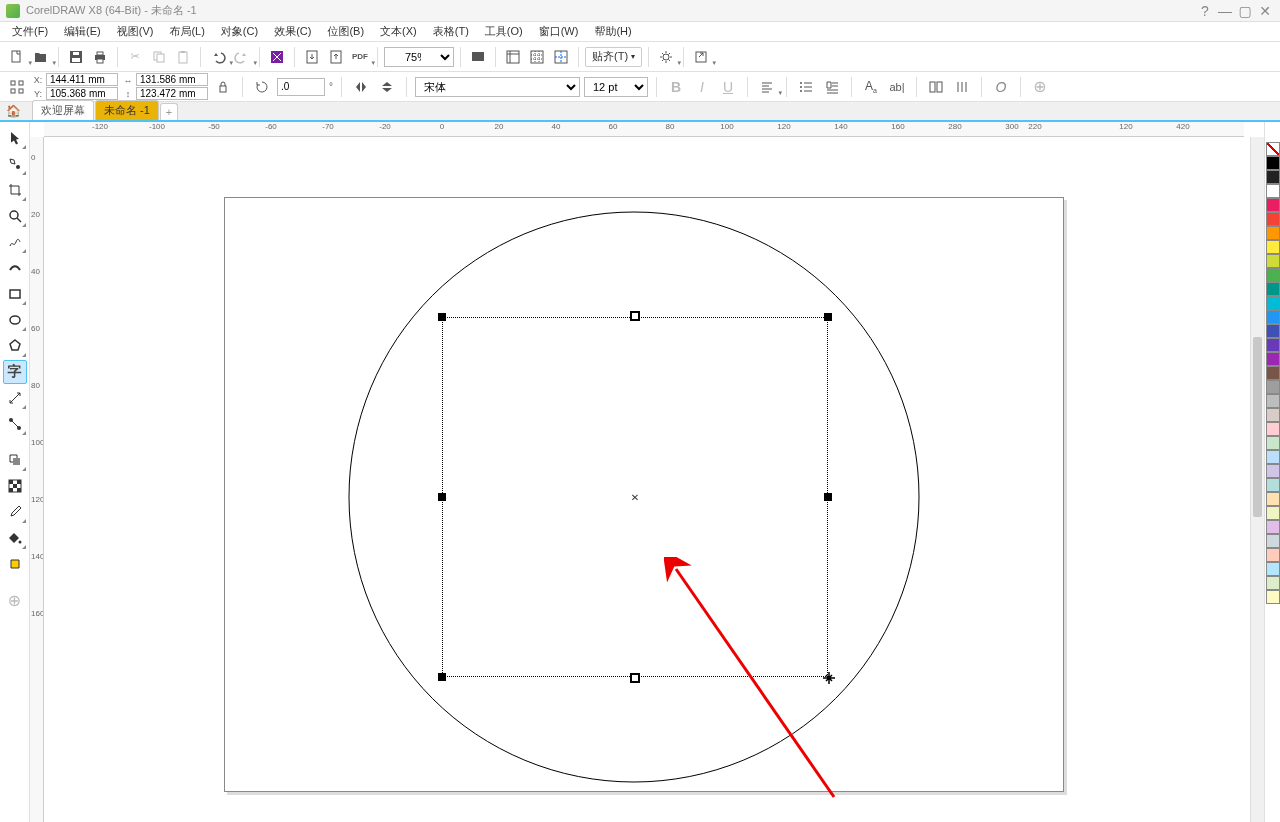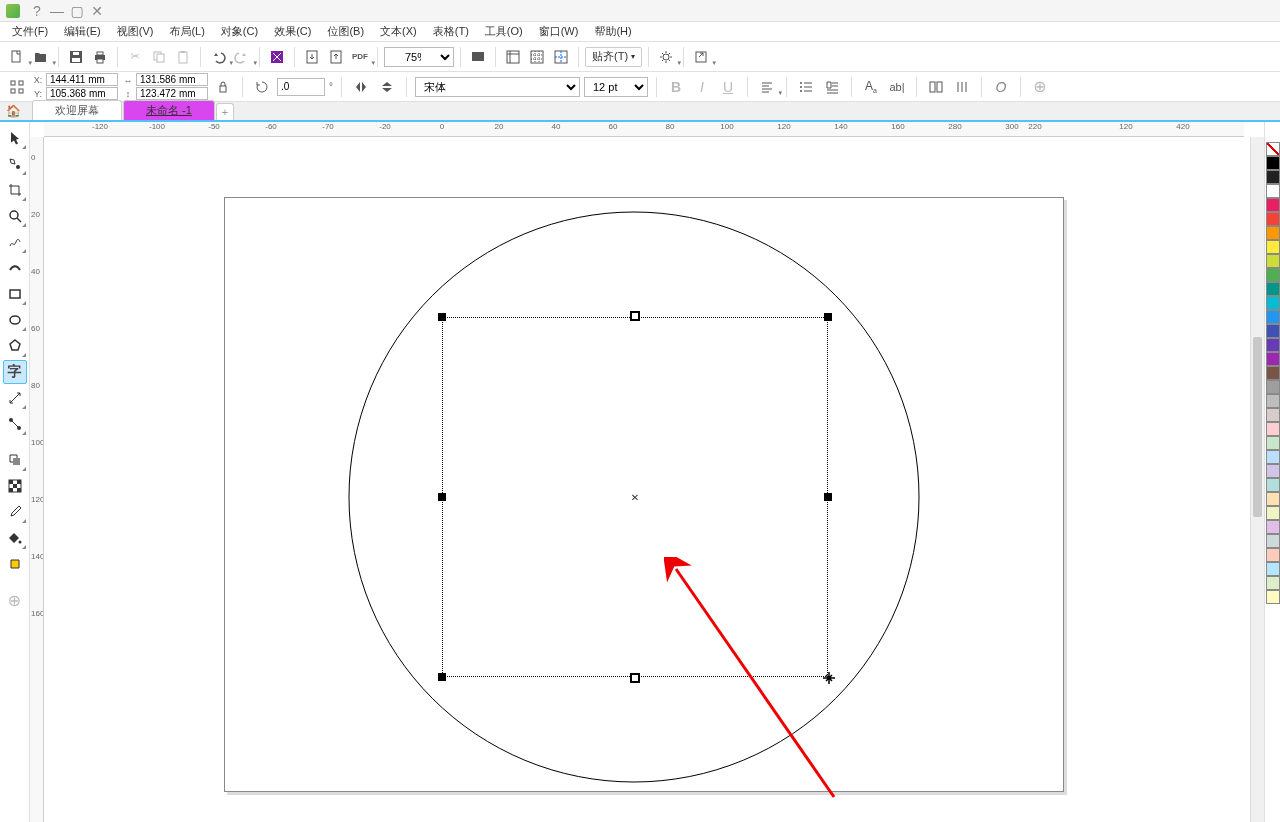--- a/index.html
+++ b/index.html
@@ -17,22 +17,22 @@
 .propbar { height:30px; background:#fff; display:flex; align-items:center; padding:0 6px; border-bottom:1px solid #e0e0e0; gap:4px; }
 .xyblock { display:flex; flex-direction:column; gap:1px; }
 .xyrow { display:flex; align-items:center; gap:2px; }
 .xylabel { width:12px; font-size:9px; color:#666; text-align:center; }
 .xyinput { width:72px; height:13px; border:1px solid #bbb; font-size:10px; padding:0 3px; background:#fff; }
 .zoom-sel { width:70px; height:20px; border:1px solid #bbb; font-size:11px; padding:0 16px; background:#fff; }
 .font-sel { width:165px; height:20px; border:1px solid #bbb; font-size:11px; padding:0 4px; background:#fff; }
 .size-sel { width:64px; height:20px; border:1px solid #bbb; font-size:11px; padding:0 4px; background:#fff; }
 .tabbar { height:20px; background:#f0f0f0; display:flex; align-items:flex-end; padding-left:32px; border-bottom:2px solid #4fc3f7; position:relative; }
 .tabbar .home { position:absolute; left:6px; top:2px; font-size:12px; color:#555; }
-.tab { padding:2px 22px; background:#fff; border:1px solid #ccc; border-bottom:none; margin-right:1px; cursor:pointer; font-size:11px; color:#555; border-radius:3px 3px 0 0; }
-.tab.active { background:#d946ef; color:#333;text-decoration:underline; }
+.tab { padding:2px 8px; background:#fff; border:1px solid #ccc; border-bottom:none; margin-right:1px; cursor:pointer; font-size:11px; color:#555; border-radius:3px 3px 0 0; }
+.tab.active { background:#eab308; color:#333; }
 .tab.add { width:18px; text-align:center; padding:2px 4px; color:#999; }
 .workarea { position:absolute; top:122px; left:0; right:0; bottom:0; display:flex; }
 .toolbox { width:30px; background:#fff; border-right:1px solid #e0e0e0; display:flex; flex-direction:column; align-items:center; padding-top:4px; gap:2px; }
 .tool { width:24px; height:24px; display:flex; align-items:center; justify-content:center; cursor:pointer; border-radius:2px; position:relative; color:#444; }
 .tool.active { background:#cce8ff; border:1px solid #4fc3f7; }
 .tool .fly { position:absolute; right:1px; bottom:1px; width:0; height:0; border-right:4px solid #888; border-top:4px solid transparent; }
 .canvas-wrap { flex:1; position:relative; background:#fff; overflow:hidden; }
 .hruler { position:absolute; top:0; left:14px; right:20px; height:15px; background:#f8f8f8; border-bottom:1px solid #ccc; overflow:hidden; }
 .vruler { position:absolute; top:15px; left:0; width:14px; bottom:0; background:#f8f8f8; border-right:1px solid #ccc; overflow:hidden; }
 .ruler-unit { position:absolute; right:2px; top:16px; font-size:14px; color:#666; }
@@ -49,20 +49,21 @@
 .scrollbar-v .thumb { position:absolute; left:2px; right:2px; top:200px; height:180px; background:#c8c8c8; border-radius:2px; }
 svg.icn { width:16px; height:16px; }
 .angle-input { width:48px; height:18px; border:1px solid #bbb; font-size:10px; padding:0 3px; }
 .txt-btn { min-width:40px; height:20px; border:1px solid #ccc; display:flex; align-items:center; padding:0 6px; gap:3px; cursor:pointer; font-size:11px; border-radius:2px; }
 </style>
 </head>
 <body>
 
 <div class="titlebar">
   <div class="logo"></div>
+  <div class="title">CorelDRAW X8 (64-Bit) - 未命名 -1</div>
   <div class="winbtn">?</div>
   <div class="winbtn">—</div>
   <div class="winbtn">▢</div>
   <div class="winbtn">✕</div>
 </div>
 
 <div class="menubar">
   <div class="mitem">文件(F)</div>
   <div class="mitem">编辑(E)</div>
   <div class="mitem">视图(V)</div>

